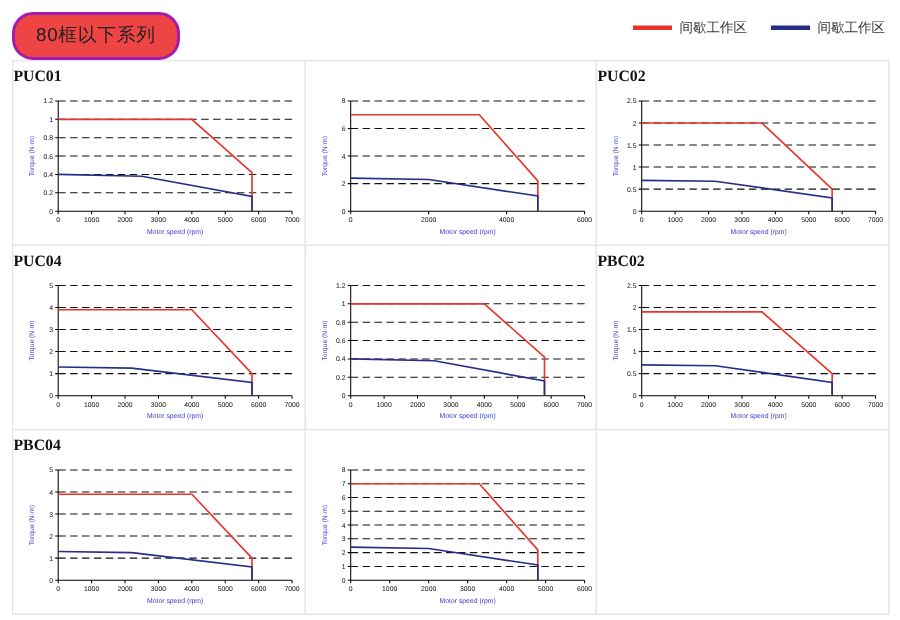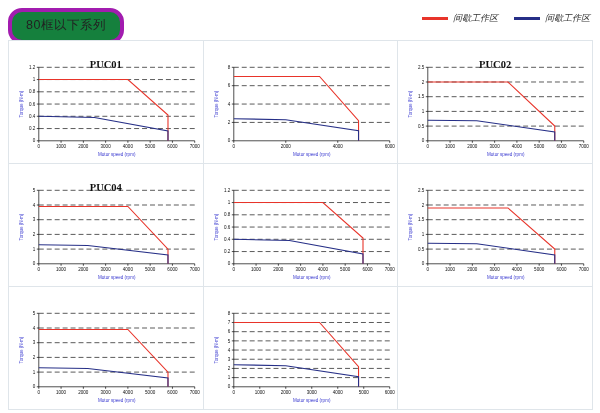--- a/index.html
+++ b/index.html
@@ -21,41 +21,40 @@
   }
   
   .header {
     position: relative;
     height: 40px;
   }
   .series-tag {
     position: absolute;
     left: 8px;
     top: 8px;
-    border: 4px solid #a21caf;
+    border: 2px solid #a21caf;
     border-radius: 14px;
     padding: 5px 14px 6px 14px;
     font-size: 12.5px;
     color: #222;
-    background: #15803d;
+    background: #ef4444;
     letter-spacing: 0.5px;
   }
   .legend {
     position: absolute;
     right: 10px;
     top: 12px;
     display: flex;
     align-items: center;
     gap: 16px;
   }
   .legend-item {
     display: flex;
     align-items: center;
     gap: 5px;
-    font-style: italic;
   }
   .legend-swatch {
     display: inline-block;
     width: 26px;
     height: 3px;
   }
   .legend-label {
     font-size: 9px;
     color: #333;
   }
@@ -79,26 +78,25 @@
     background: #fff;
   }
   .cell.empty {
     background: #fff;
   }
   .chart-title {
     position: absolute;
     top: 5px;
     left: 0;
     right: 0;
-    text-align: center;
+    text-align: left;
     font-size: 10.5px;
     font-weight: bold;
     color: #111;
     font-family: "Liberation Serif", serif;
-    margin-top: 13px;
   }
   .plot-wrap {
     position: absolute;
     left: 0;
     top: 18px;
     width: 100%;
     height: 104px;
   }
   svg.plot {
     display: block;
@@ -366,20 +364,21 @@
             <line class="axis-line" x1="187.00" y1="82" x2="187.00" y2="84"></line>
             <text class="tick-text" x="187.00" y="89.5" text-anchor="middle">7000</text>
             <text class="axis-label" x="108.50" y="97" text-anchor="middle">Motor speed (rpm)</text>
             <text class="axis-label" transform="translate(14,45.00) rotate(-90)" text-anchor="middle">Torque (N·m)</text>
             <polyline class="series-line" points="30.00,20.33 119.71,20.33 160.09,56.10 160.09,82.00" stroke="#e8342a"></polyline>
             <polyline class="series-line" points="30.00,57.33 86.07,58.57 160.09,72.13 160.09,82.00" stroke="#262f87"></polyline>
           </svg>
         </div>
       </div>
       <div class="cell">
+        <div class="chart-title">PBC02</div>
         <div class="plot-wrap">
           <svg class="plot" viewBox="0 0 195 104" preserveAspectRatio="xMidYMid meet">
             <line class="grid-line" x1="30" y1="67.20" x2="187.00" y2="67.20"></line>
             <line class="grid-line" x1="30" y1="52.40" x2="187.00" y2="52.40"></line>
             <line class="grid-line" x1="30" y1="37.60" x2="187.00" y2="37.60"></line>
             <line class="grid-line" x1="30" y1="22.80" x2="187.00" y2="22.80"></line>
             <line class="grid-line" x1="30" y1="8.00" x2="187.00" y2="8.00"></line>
             <line class="axis-line" x1="30" y1="8" x2="30" y2="82"></line>
             <line class="axis-line" x1="30" y1="82" x2="187" y2="82"></line>
             <line class="axis-line" x1="28" y1="82.00" x2="30" y2="82.00"></line>
@@ -411,20 +410,21 @@
             <line class="axis-line" x1="187.00" y1="82" x2="187.00" y2="84"></line>
             <text class="tick-text" x="187.00" y="89.5" text-anchor="middle">7000</text>
             <text class="axis-label" x="108.50" y="97" text-anchor="middle">Motor speed (rpm)</text>
             <text class="axis-label" transform="translate(14,45.00) rotate(-90)" text-anchor="middle">Torque (N·m)</text>
             <polyline class="series-line" points="30.00,25.76 110.74,25.76 157.84,67.20 157.84,82.00" stroke="#e8342a"></polyline>
             <polyline class="series-line" points="30.00,61.28 79.34,61.87 157.84,73.12 157.84,82.00" stroke="#262f87"></polyline>
           </svg>
         </div>
       </div>
       <div class="cell">
+        <div class="chart-title">PBC04</div>
         <div class="plot-wrap">
           <svg class="plot" viewBox="0 0 195 104" preserveAspectRatio="xMidYMid meet">
             <line class="grid-line" x1="30" y1="67.20" x2="187.00" y2="67.20"></line>
             <line class="grid-line" x1="30" y1="52.40" x2="187.00" y2="52.40"></line>
             <line class="grid-line" x1="30" y1="37.60" x2="187.00" y2="37.60"></line>
             <line class="grid-line" x1="30" y1="22.80" x2="187.00" y2="22.80"></line>
             <line class="grid-line" x1="30" y1="8.00" x2="187.00" y2="8.00"></line>
             <line class="axis-line" x1="30" y1="8" x2="30" y2="82"></line>
             <line class="axis-line" x1="30" y1="82" x2="187" y2="82"></line>
             <line class="axis-line" x1="28" y1="82.00" x2="30" y2="82.00"></line>

